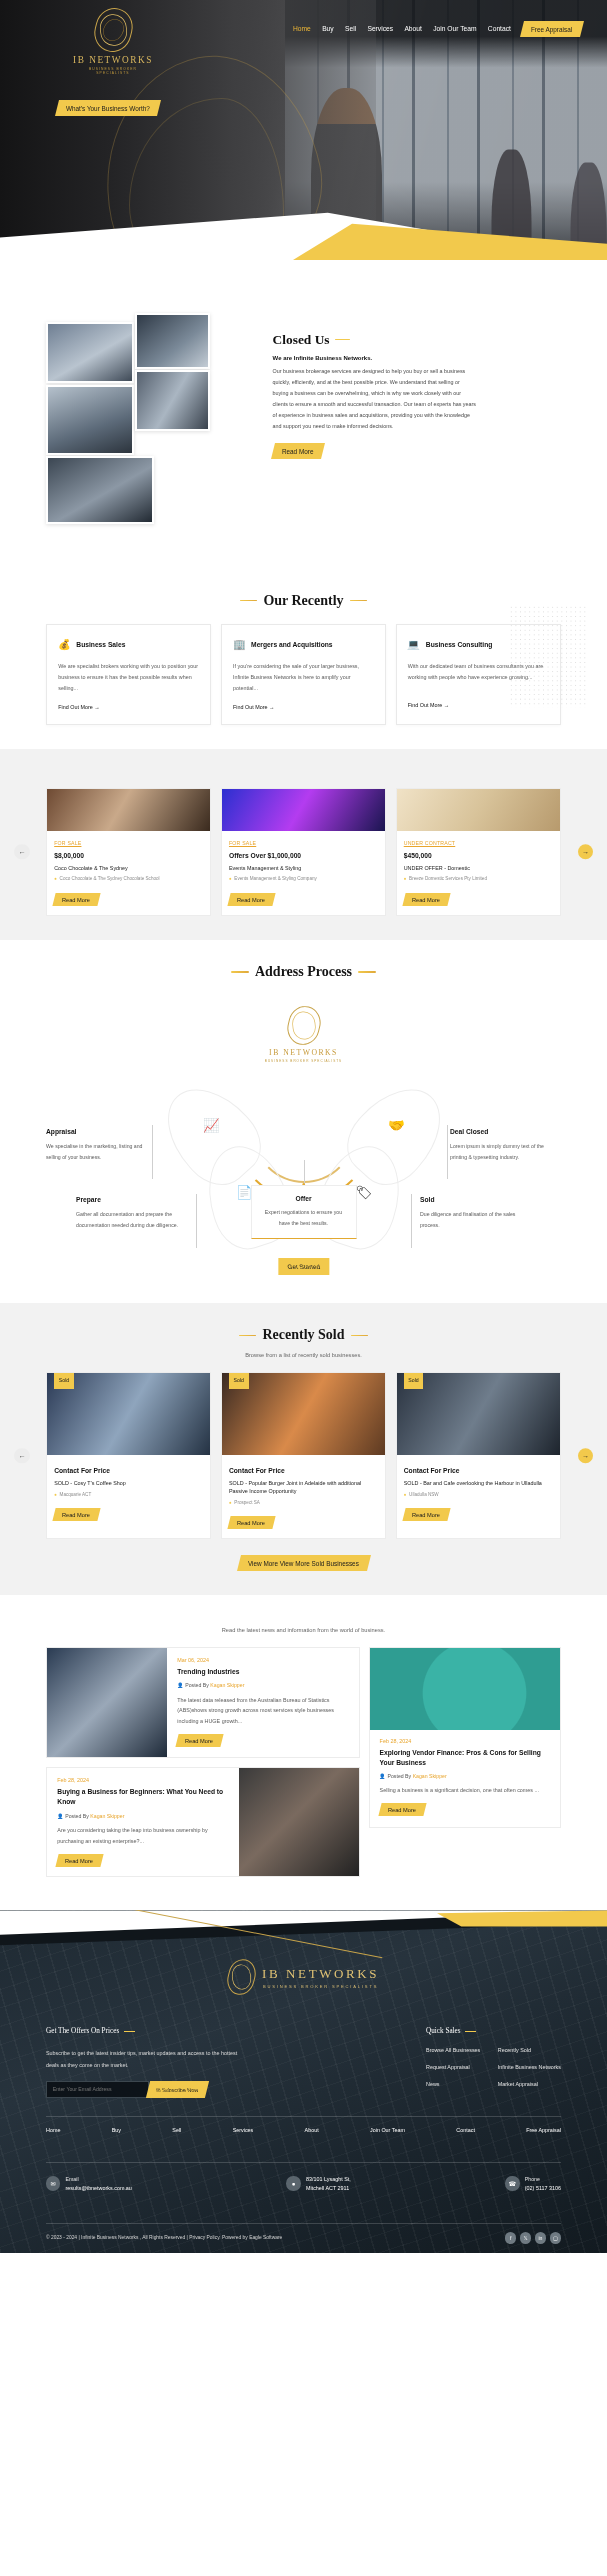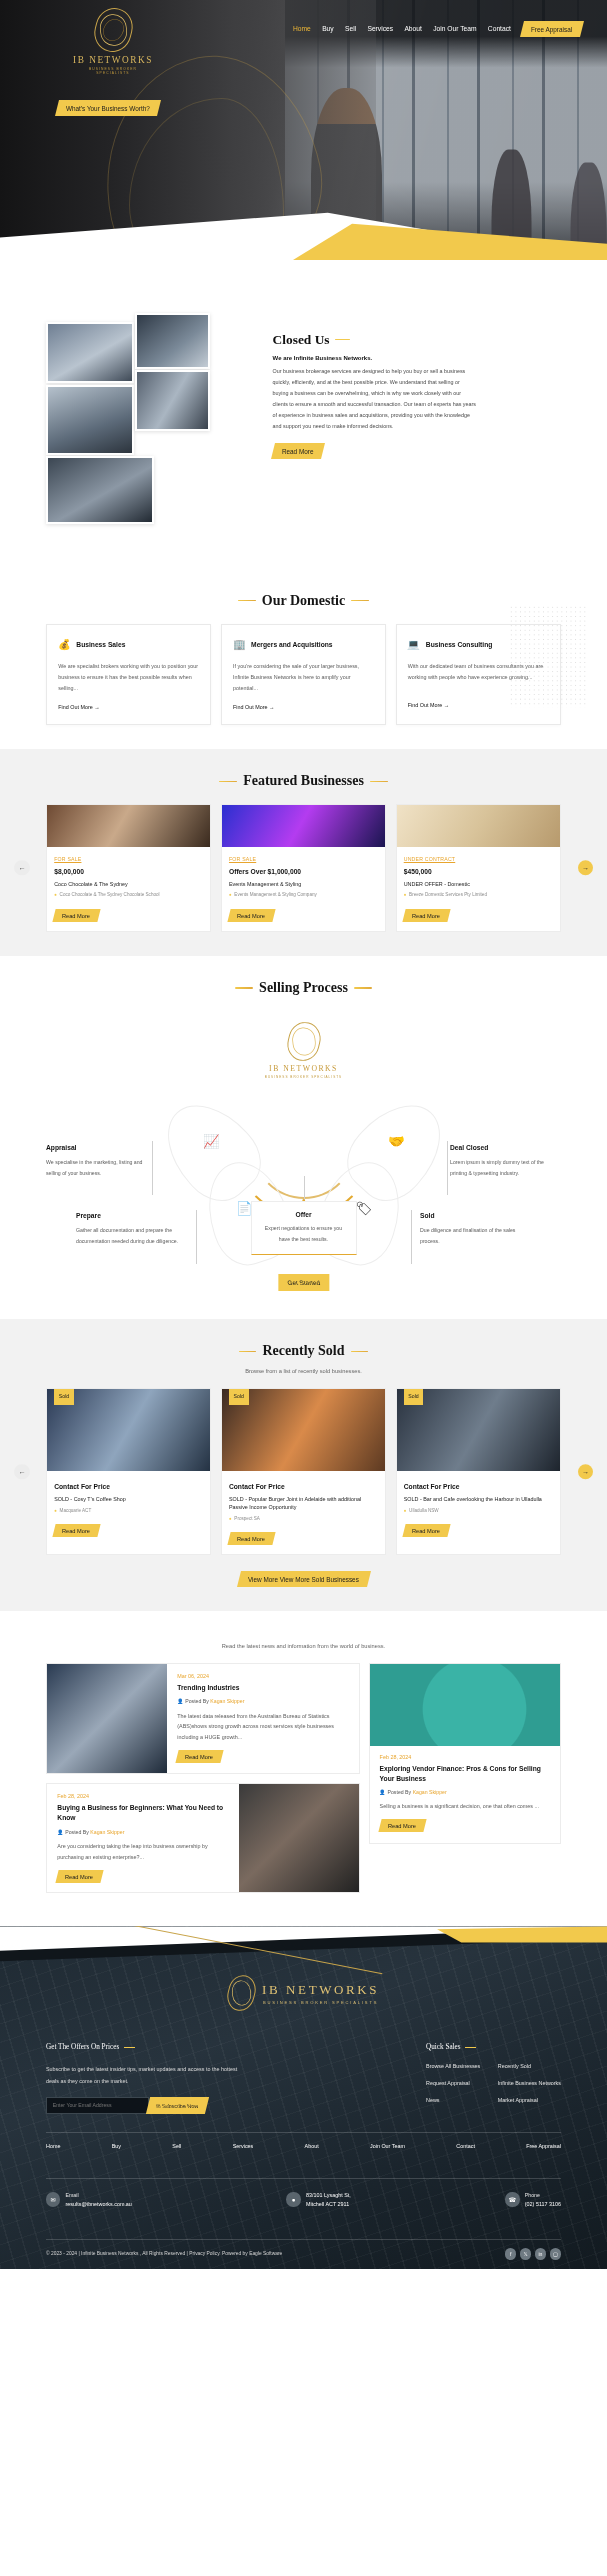--- a/index.html
+++ b/index.html
@@ -341,21 +341,21 @@
       <div class="about-lead">We are Infinite Business Networks.</div>
       <div class="about-text">Our business brokerage services are designed to help you buy or sell a business quickly, efficiently, and at the best possible price. We understand that selling or buying a business can be overwhelming, which is why we work closely with our clients to ensure a smooth and successful transaction. Our team of experts has years of experience in business sales and acquisitions, providing you with the knowledge and support you need to make informed decisions.</div>
       <button class="btn-skew"><span>Read More</span></button>
     </div>
   </div>
 </section>
 
 <section class="sec services-sec">
   <div class="dots"></div>
   <div class="wrap">
-    <h2 class="sec-title">Our Domestic</h2>
+    <h2 class="sec-title">Our Recently</h2>
     <div class="svc-grid">
       <div class="svc">
         <div class="svc-head">
           <span style="font-size:10.3px">💰</span>
           <h3>Business Sales</h3>
         </div>
         <p>We are specialist brokers working with you to position your business to ensure it has the best possible results when selling...</p>
         <a href="#">Find Out More →</a>
       </div>
       <div class="svc">
@@ -373,21 +373,20 @@
         </div>
         <p>With our dedicated team of business consultants you are working with people who have experience growing...</p>
         <a href="#">Find Out More →</a>
       </div>
     </div>
   </div>
 </section>
 
 <section class="sec gray">
   <div class="wrap">
-    <h2 class="sec-title">Featured Businesses</h2>
     <div class="carousel">
       <button class="nav-arrow arr-left">←</button>
       <button class="nav-arrow arr-right">→</button>
       <div class="cards">
         <article class="card">
           <div class="card-img ci1"></div>
           <div class="card-body">
             <span class="tag">FOR SALE</span>
             <div class="price">$8,00,000</div>
             <div class="cname">Coco Chocolate &amp; The Sydney</div>
@@ -424,21 +423,21 @@
             <button class="btn-skew"><span>Read More</span></button>
           </div>
         </article>
       </div>
     </div>
   </div>
 </section>
 
 <section class="sec">
   <div class="wrap">
-    <h2 class="sec-title">Selling Process</h2>
+    <h2 class="sec-title">Address Process</h2>
     <div class="process">
       <div class="proc-center">
         <div class="proc-logo-mark">
             <i></i>
             <i></i>
           </div>
         <div class="proc-name">IB NETWORKS</div>
         <div class="proc-sub">BUSINESS BROKER SPECIALISTS</div>
       </div>
       <div class="ring"></div>

